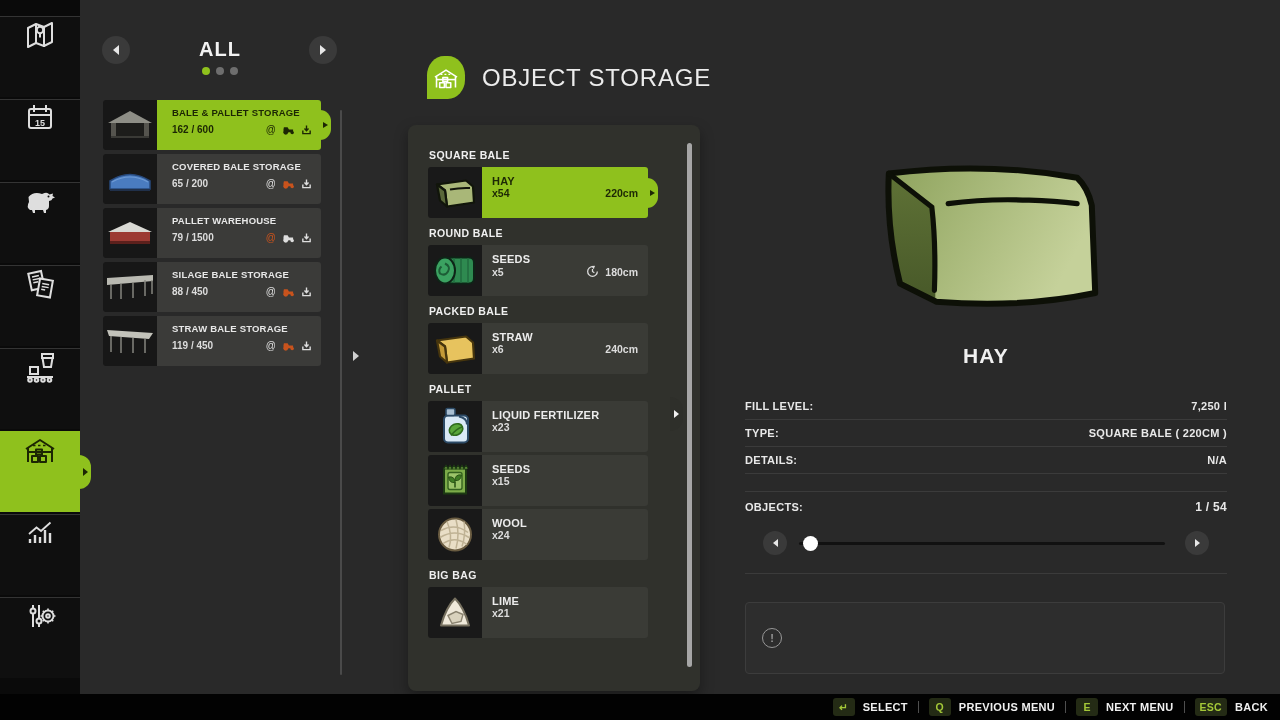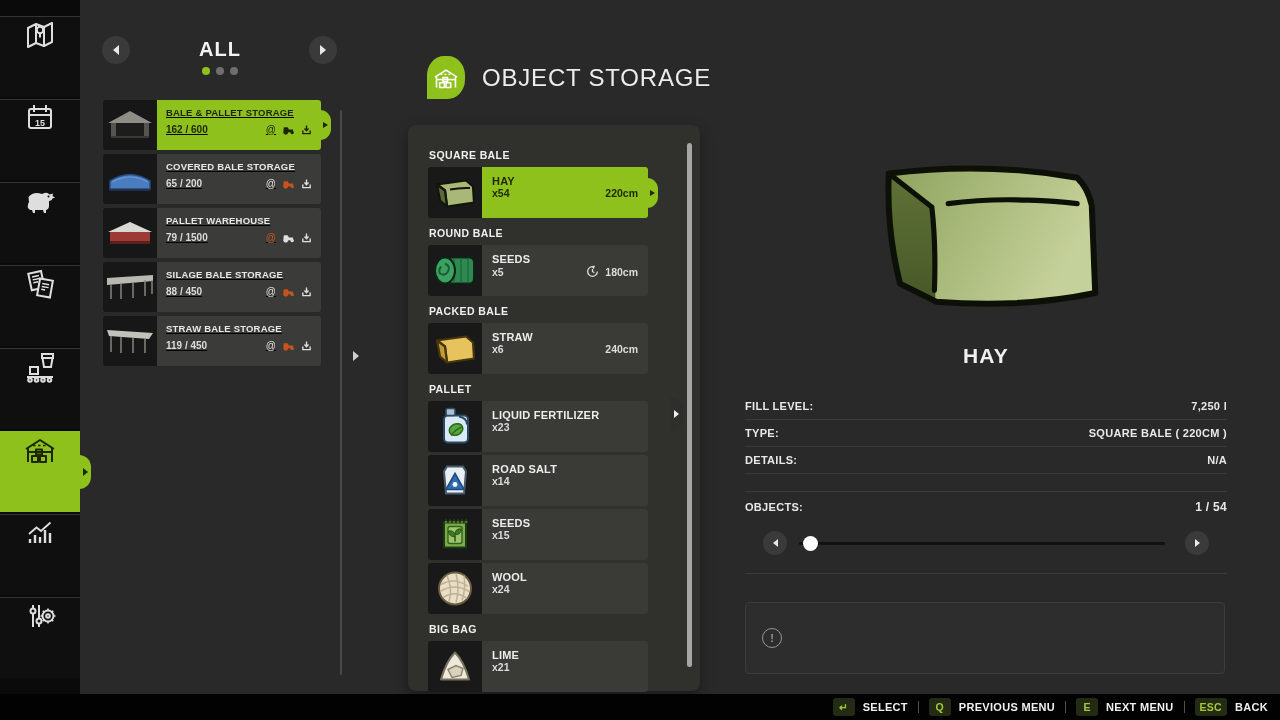--- a/index.html
+++ b/index.html
@@ -28,21 +28,21 @@
   .tri-r{width:0;height:0;border-top:5px solid transparent;border-bottom:5px solid transparent;border-left:6px solid #e8e8e8;}
   #filter-title{left:130px;top:38px;width:180px;text-align:center;color:#f2f2f2;
     font-size:20px;font-weight:bold;letter-spacing:1px;}
   #dots{left:130px;top:67px;width:180px;display:flex;justify-content:center;gap:6px;}
   .dot{width:8px;height:8px;border-radius:50%;background:#6e6e6e;cursor:pointer;}
   .dot.active{background:#8fc11d;}
 
   .st-row{position:absolute;left:103px;width:218px;height:50px;display:flex;cursor:pointer;}
   .st-thumb{width:54px;height:50px;background:#171717;border-radius:3px 0 0 3px;flex:none;
     display:flex;align-items:center;justify-content:center;}
-  .st-body{flex:1;background:#3b3b39;border-radius:0 3px 3px 0;padding:7px 9px 6px 9px;position:relative;text-decoration:underline;}
+  .st-body{flex:1;background:#3b3b39;border-radius:0 3px 3px 0;padding:7px 9px 6px 15px;position:relative;}
   .st-name{font-size:9.5px;font-weight:bold;color:#e8e8e8;letter-spacing:.2px;white-space:nowrap;}
   .st-line2{display:flex;align-items:center;margin-top:6px;}
   .st-count{font-size:10px;font-weight:bold;color:#dcdcdc;}
   .st-icons{margin-left:auto;display:flex;align-items:center;gap:6px;}
   .acc{color:#dedede;font-size:10px;line-height:1;display:flex;align-items:center;}
   .acc.warn{color:#c8531d;}
   .st-row.selected .st-body{background:#8fc11d;}
   .st-row.selected .st-name,.st-row.selected .st-count{color:#1c2604;}
   .st-row.selected .acc{color:#1c2604;}
   .st-bump{position:absolute;right:-10px;top:50%;transform:translateY(-50%);width:11px;height:30px;
@@ -486,35 +486,20 @@
       <div class="it-body">
         <div class="it-name">LIQUID FERTILIZER</div>
         <div class="it-line2">
             <span class="it-count">x23</span>
           </div>
       </div>
     </div>
     <div class="it-row">
       <div class="it-thumb">
         <svg width="54" height="51" viewBox="0 0 54 50">
-          <path d="M16 16l3-5h16l3 5-2 22H18z" fill="#e7eef4" stroke="#4a5b68" stroke-width="2"></path>
-          <polygon points="27,18 18,34 36,34" fill="#2f6db2" stroke="#1d4a80" stroke-width="1.6"></polygon>
-          <circle cx="27" cy="29" r="2.4" fill="#fff"></circle>
-        </svg>
-      </div>
-      <div class="it-body">
-        <div class="it-name">ROAD SALT</div>
-        <div class="it-line2">
-            <span class="it-count">x14</span>
-          </div>
-      </div>
-    </div>
-    <div class="it-row">
-      <div class="it-thumb">
-        <svg width="54" height="51" viewBox="0 0 54 50">
           <path d="M16 13h22v25H16z" fill="#7cab49" stroke="#1c3a12" stroke-width="2"></path>
           <path d="M16 13l2-3 2 3 2-3 2 3 2-3 2 3 2-3 2 3 2-3 2 3 2-3 2 3" fill="#7cab49" stroke="#1c3a12" stroke-width="1.3"></path>
           <rect x="20" y="17" width="14" height="17" rx="2" fill="#9cc46a" stroke="#35611f" stroke-width="1.4"></rect>
           <path d="M27 32v-6" stroke="#2c5617" stroke-width="1.6"></path>
           <path d="M27 27q-5.5 1-6.5-5.5 6.5-1 6.5 5.5z" fill="#3e7a23" stroke="#2c5617" stroke-width="1"></path>
           <path d="M27 25q5.5 1 6.5-5.5-6.5-1-6.5 5.5z" fill="#3e7a23" stroke="#2c5617" stroke-width="1"></path>
         </svg>
       </div>
       <div class="it-body">
         <div class="it-name">SEEDS</div>

